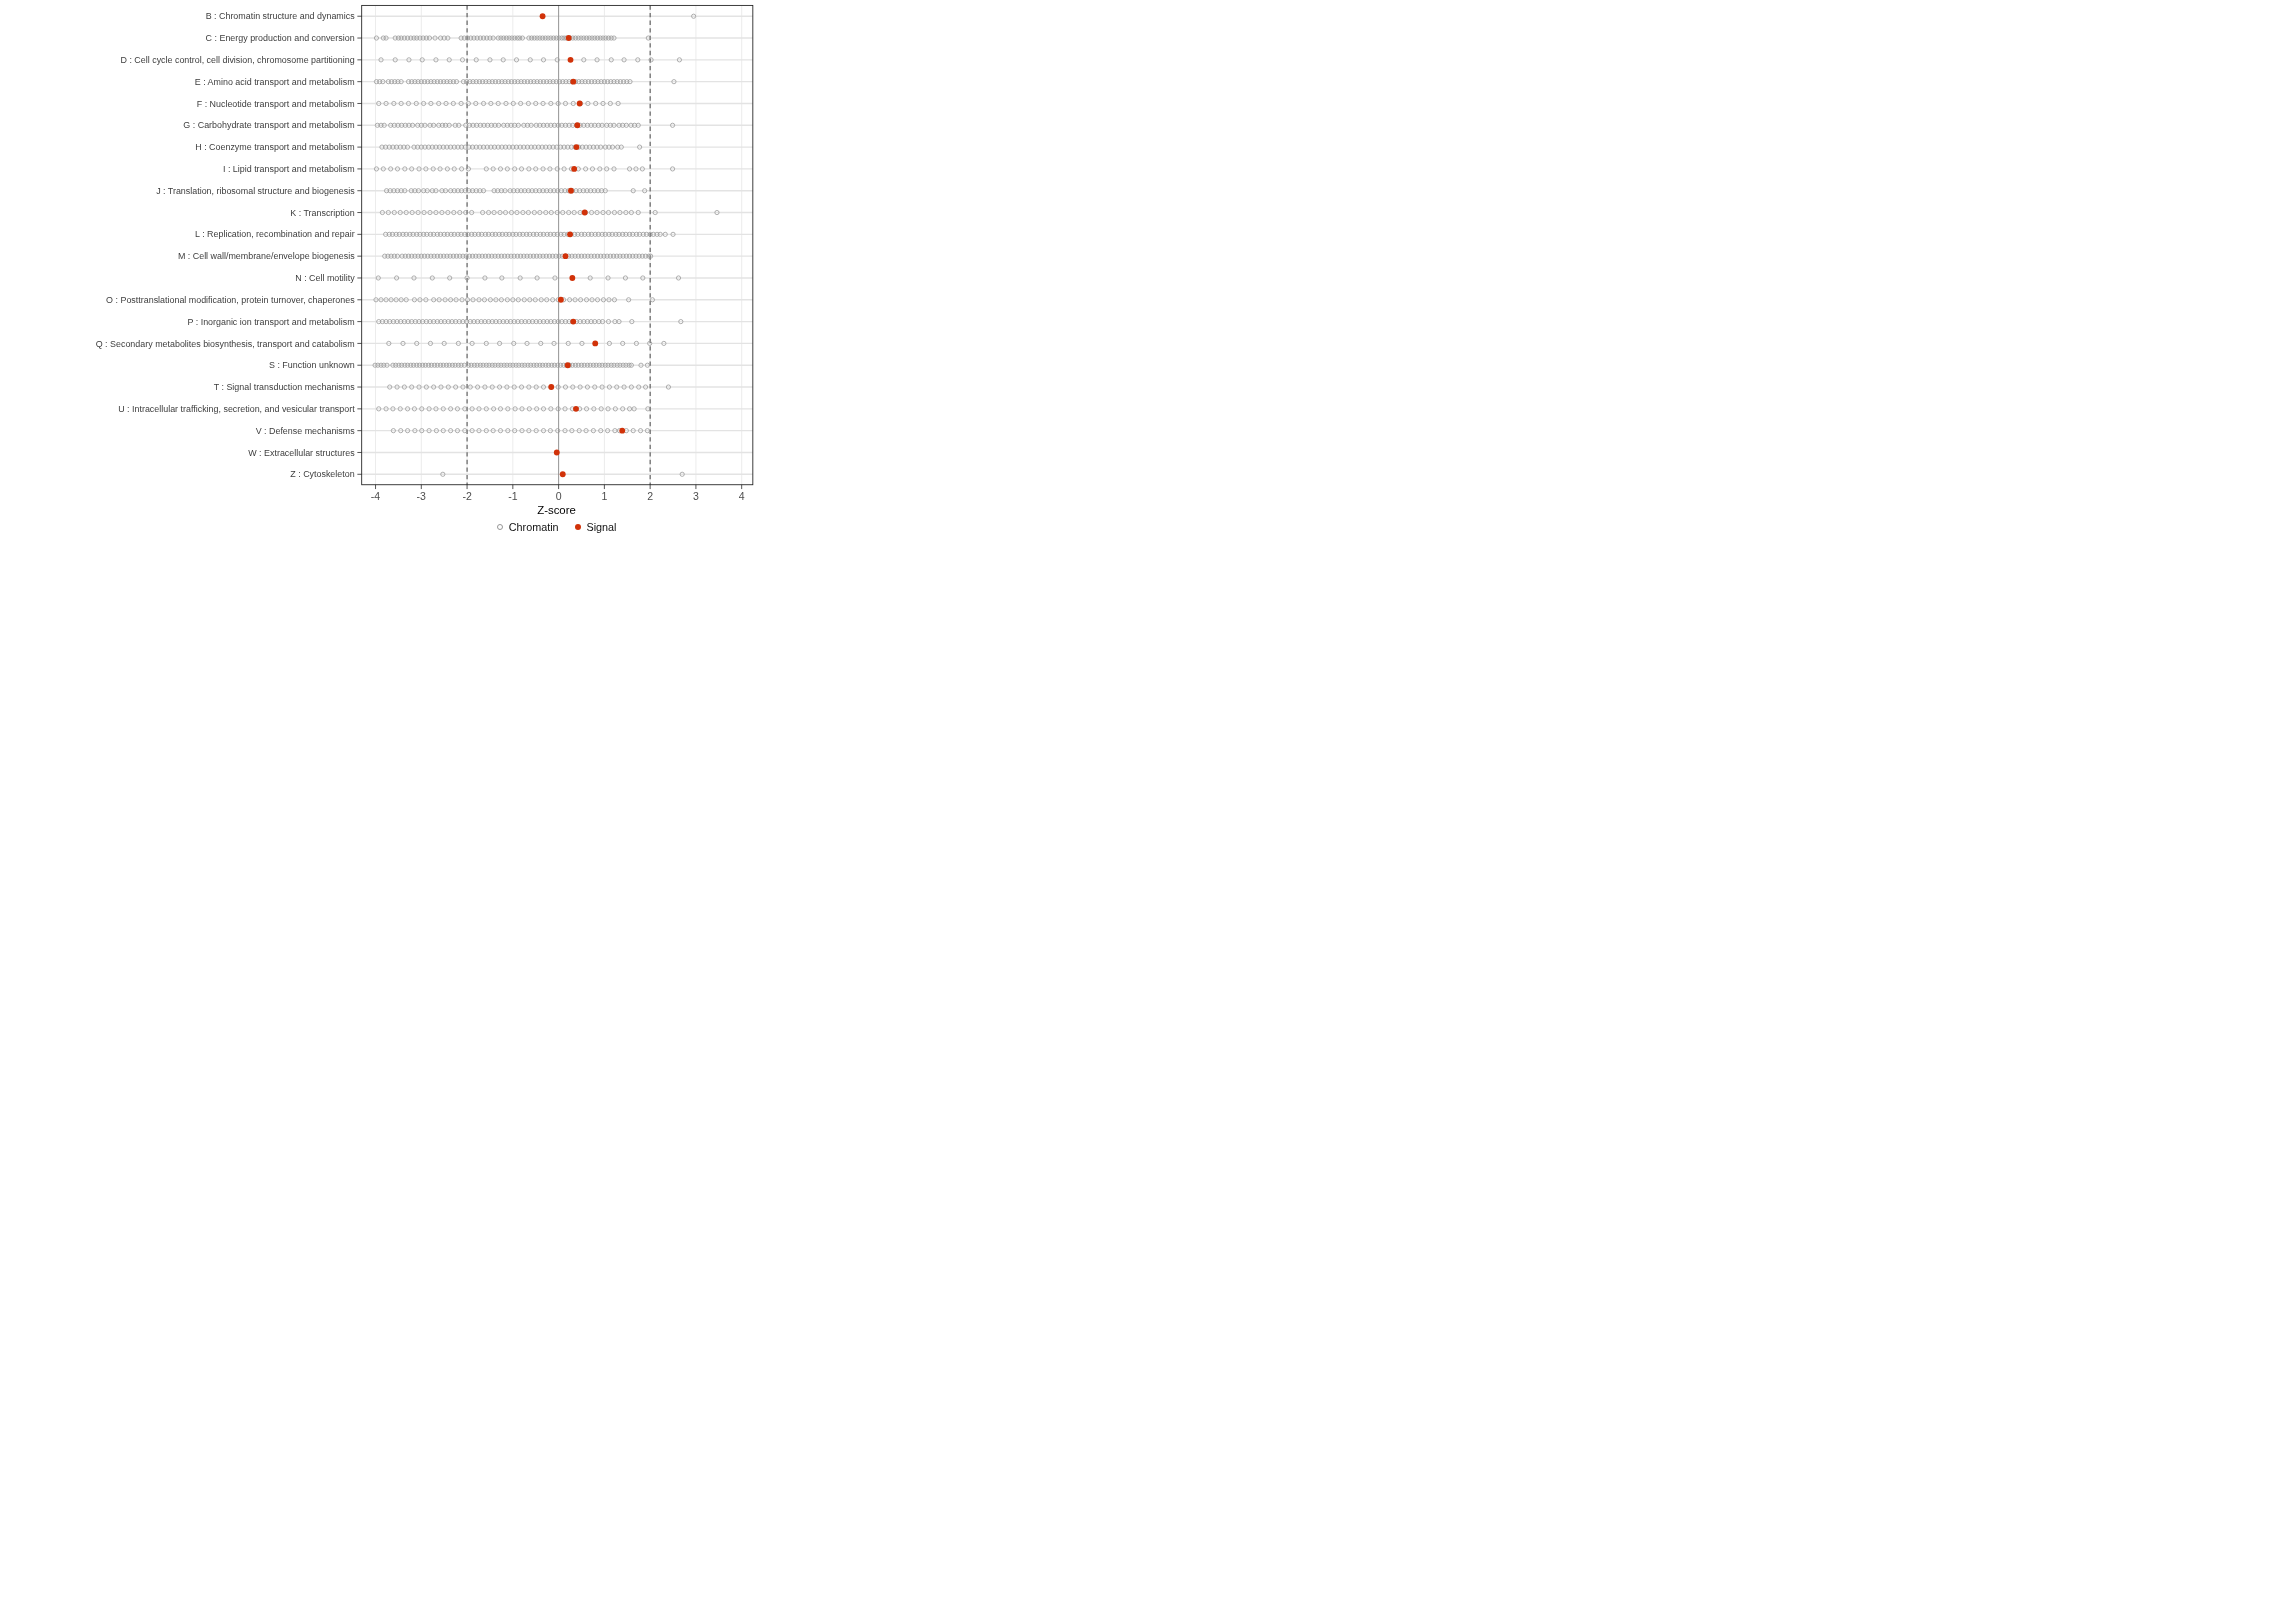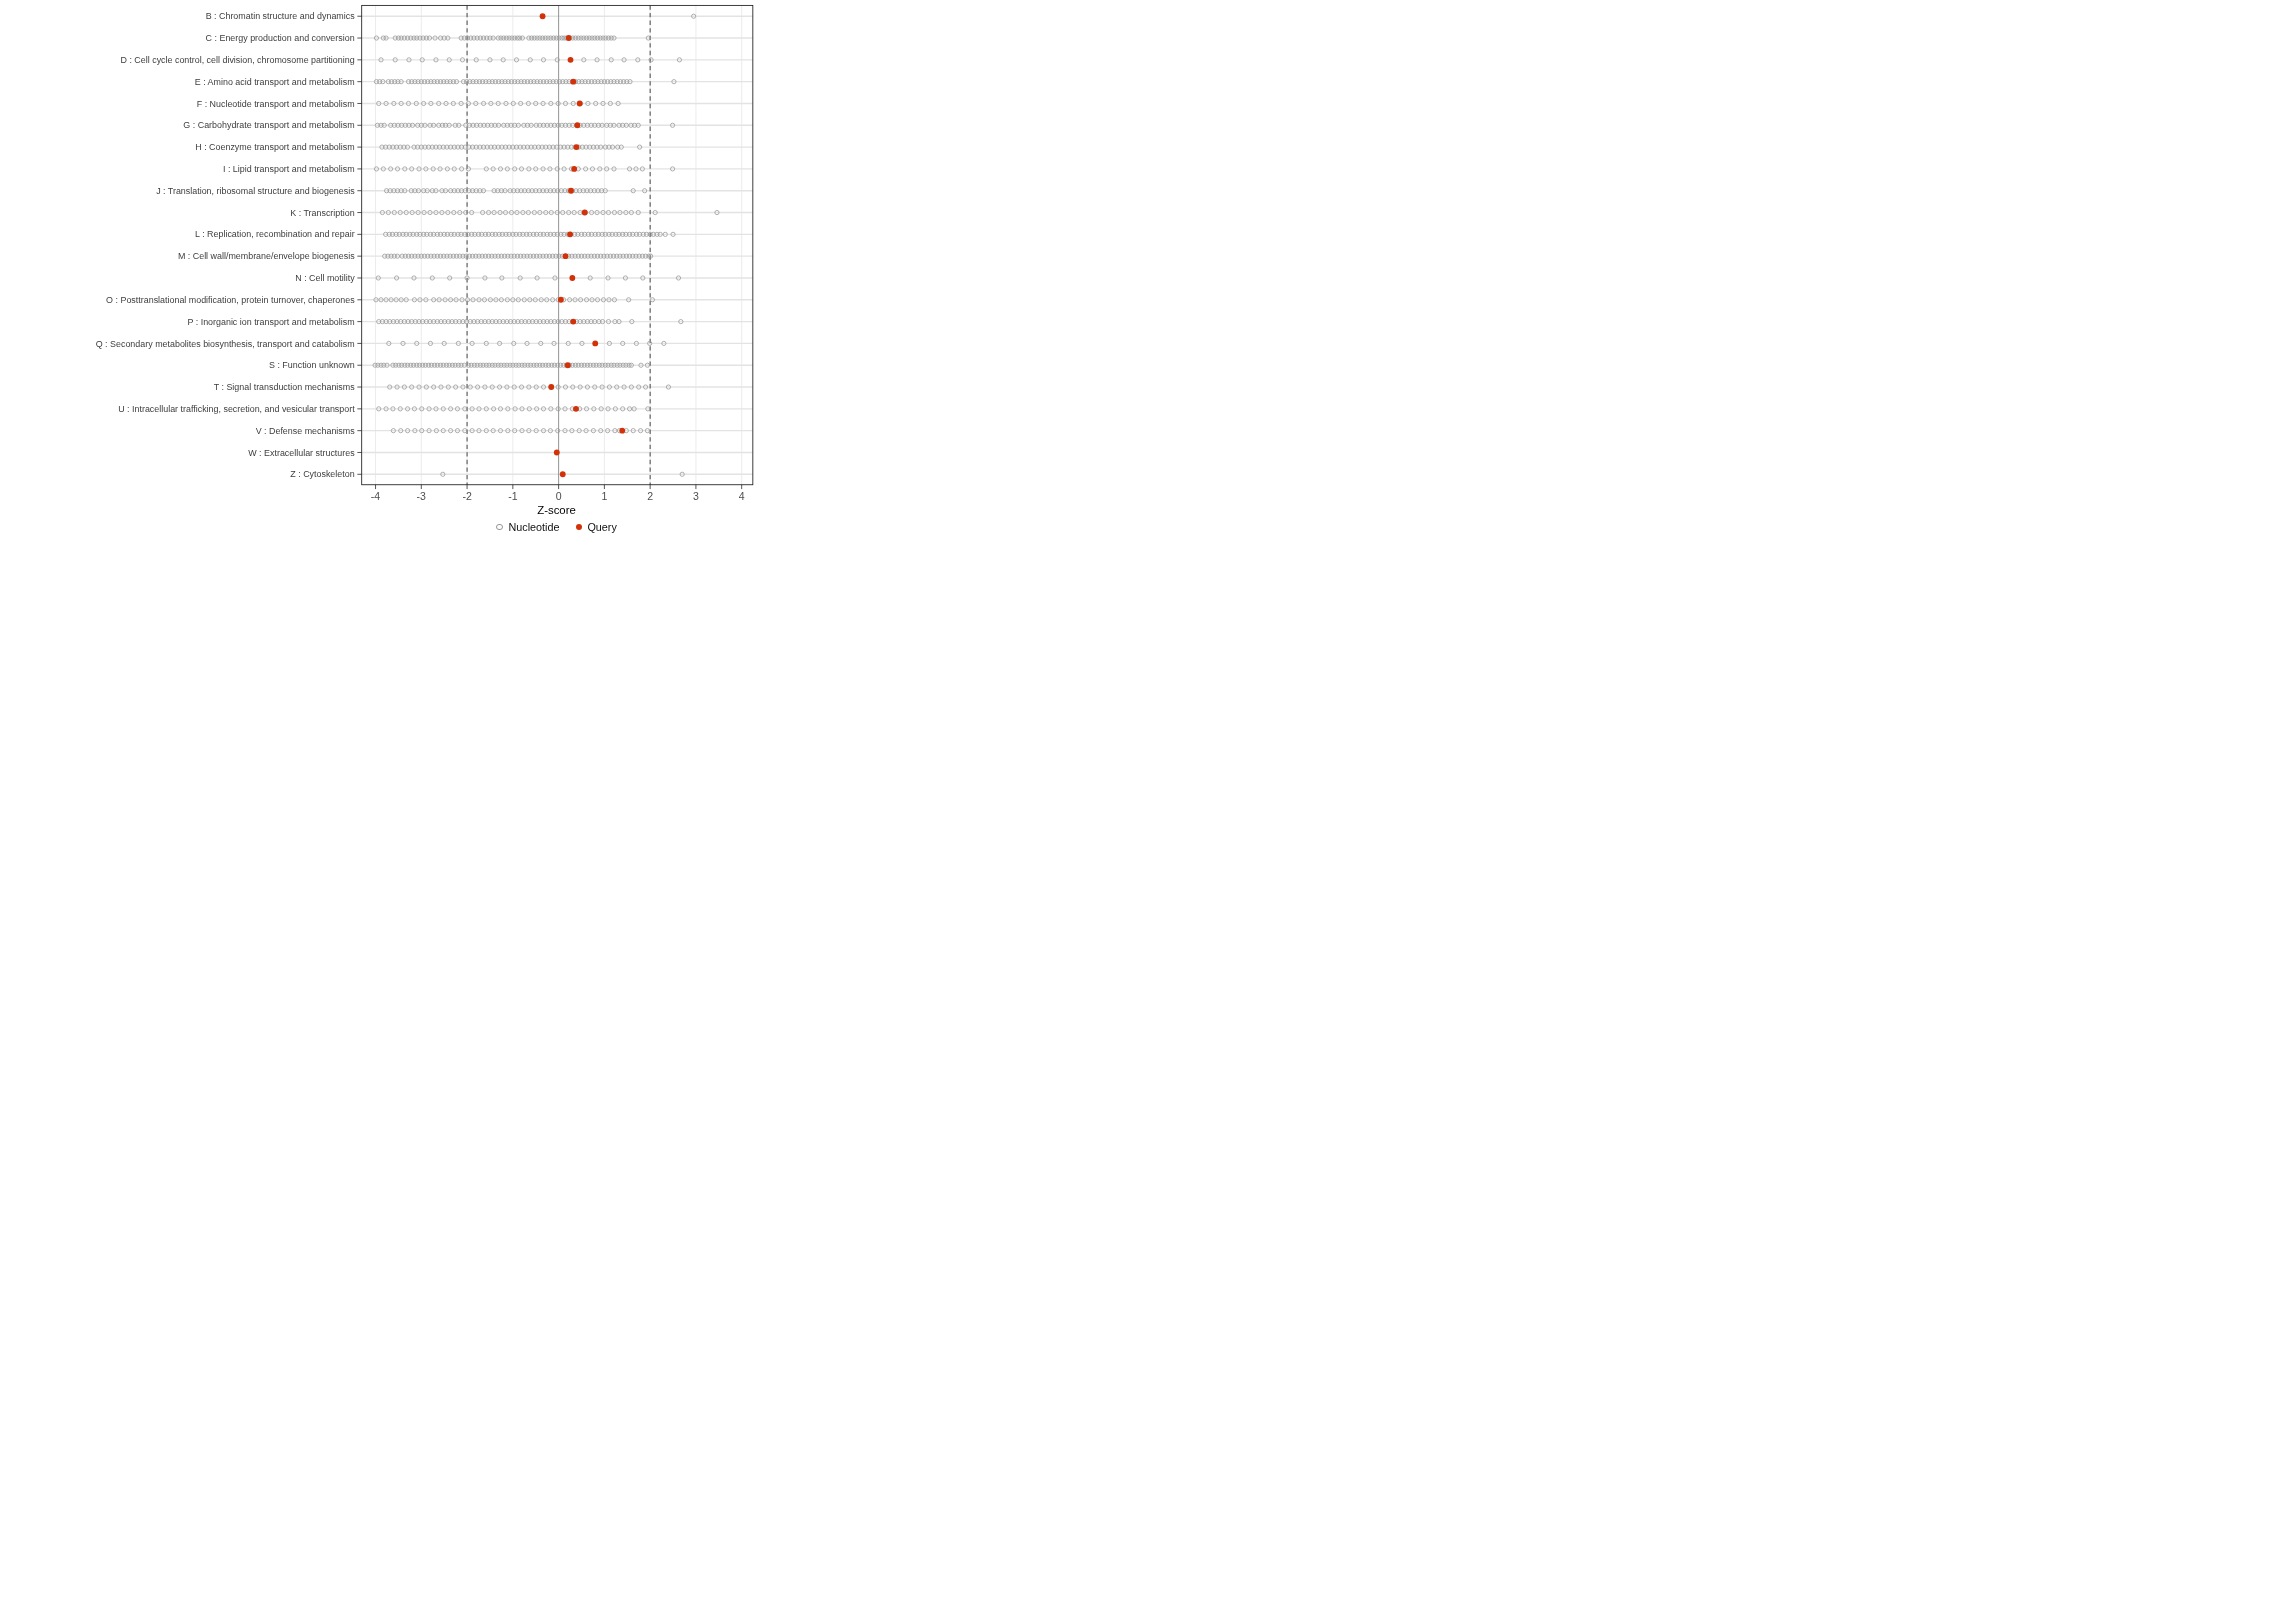--- a/index.html
+++ b/index.html
@@ -1186,21 +1186,21 @@
         <line x1="660" y1="836.3599999999999" x2="668" y2="836.3599999999999" stroke="#1f1f1f" stroke-width="1.4"></line>
         <text x="655" y="836.3599999999999" text-anchor="end" dy="0.35em" font-size="16.5" fill="#3d3d3d">W : Extracellular structures</text>
         <line x1="660" y1="876.678" x2="668" y2="876.678" stroke="#1f1f1f" stroke-width="1.4"></line>
         <text x="655" y="876.678" text-anchor="end" dy="0.35em" font-size="16.5" fill="#3d3d3d">Z : Cytoskeleton</text>
       </g>
     </svg>
   <div class="xlabel">Z-score</div>
   <div class="legend">
     <div class="legend-item">
       <span class="marker-open"></span>
-      <span>Nucleotide</span>
+      <span>Chromatin</span>
     </div>
     <div class="legend-item">
       <span class="marker-filled" id="query-marker" style="background: rgb(209, 50, 9);"></span>
-      <span>Query</span>
+      <span>Signal</span>
     </div>
   </div>
 </div>
 
 
 </body></html>

